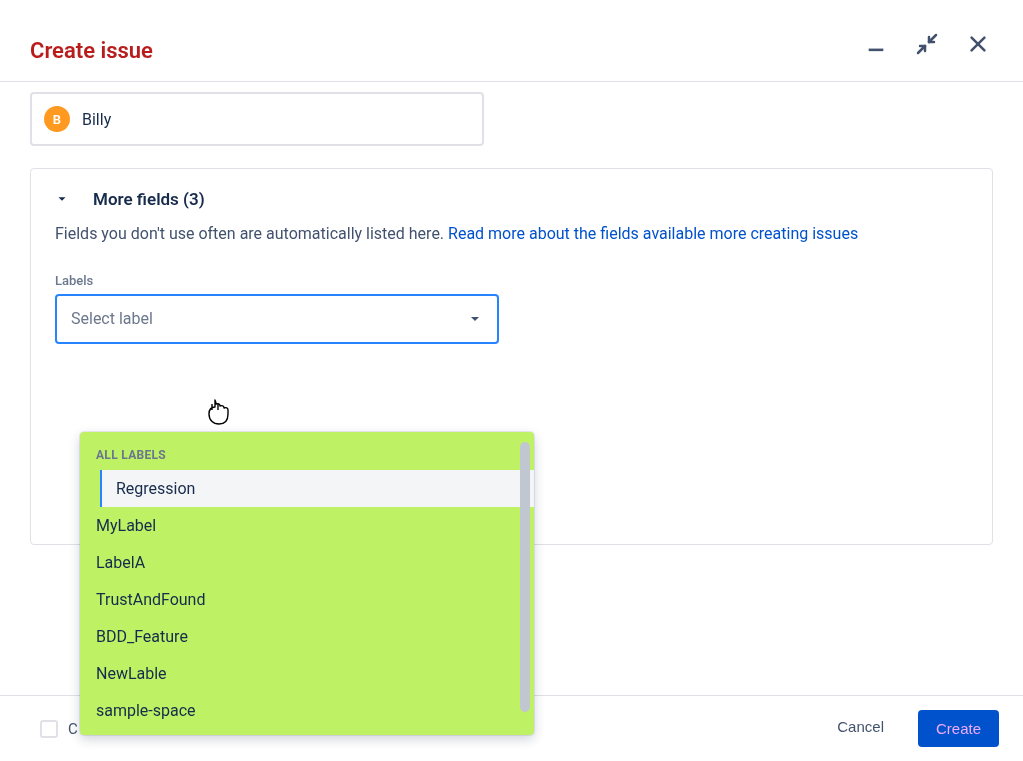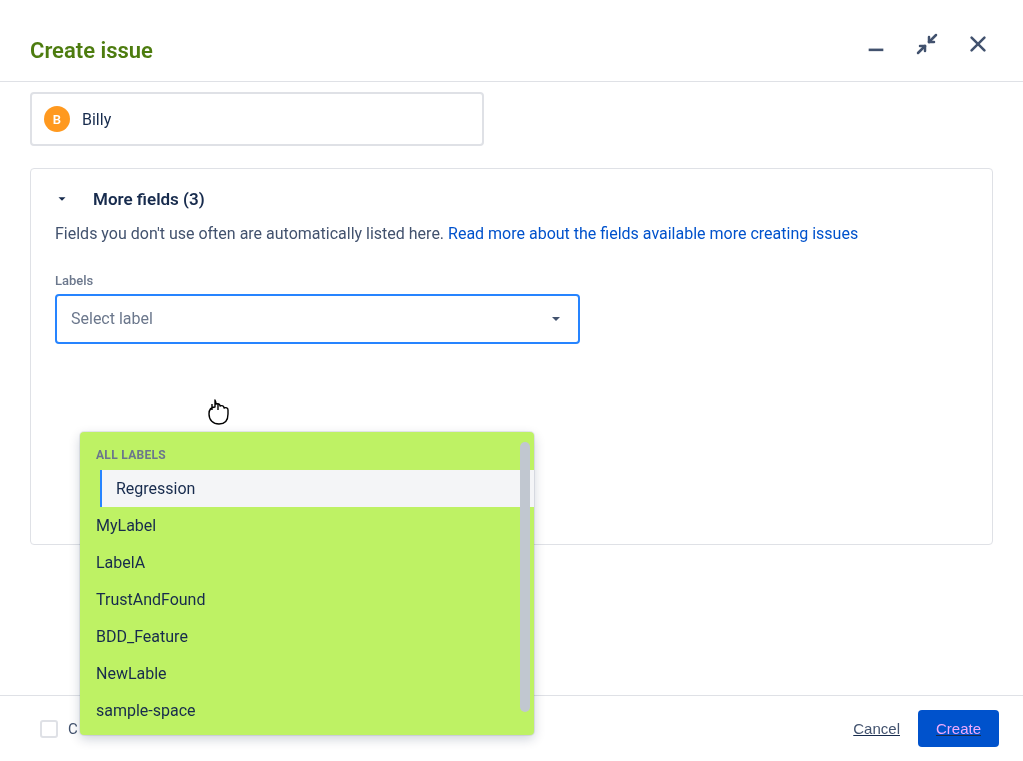--- a/index.html
+++ b/index.html
@@ -19,21 +19,21 @@
   
   .modal-header {
     display: flex;
     align-items: center;
     justify-content: space-between;
     padding: 24px 30px 18px 30px;
   }
   .modal-title {
     font-size: 22px;
     font-weight: 600;
-    color: #4d7c0f;
+    color: #b91c1c;
     margin-top: 14px;
   }
   .header-actions {
     display: flex;
     align-items: center;
     gap: 20px;
   }
   .icon-btn {
     background: none;
     border: none;
@@ -111,21 +111,21 @@
   .labels-label {
     display: block;
     color: #6B778C;
     font-size: 13px;
     margin-top: 26px;
     margin-bottom: 6px;
     font-weight: 500;
   }
   .labels-select {
     position: relative;
-    width: 525px;
+    width: 444px;
     height: 50px;
     border: 2px solid #2684FF;
     border-radius: 4px;
     display: flex;
     align-items: center;
     padding: 0 14px;
     justify-content: space-between;
     background: #fff;
   }
   .labels-select .placeholder {
@@ -198,21 +198,21 @@
   }
   .chk {
     width: 18px;
     height: 18px;
     border: 2px solid #DFE1E6;
     border-radius: 3px;
     display: inline-block;
     background: #fff;
   }
   .footer-left-text { color: #42526E; font-size: 15px; }
-  .footer-right { display: flex; align-items: center; gap: 8px; text-decoration: underline; }
+  .footer-right { display: flex; align-items: flex-start; gap: 24px; }
   .btn-cancel {
     background: none;
     border: none;
     color: #42526E;
     font-size: 15px;
     font-weight: 500;
     cursor: pointer;
     padding: 8px 10px;
   }
   .btn-create {

